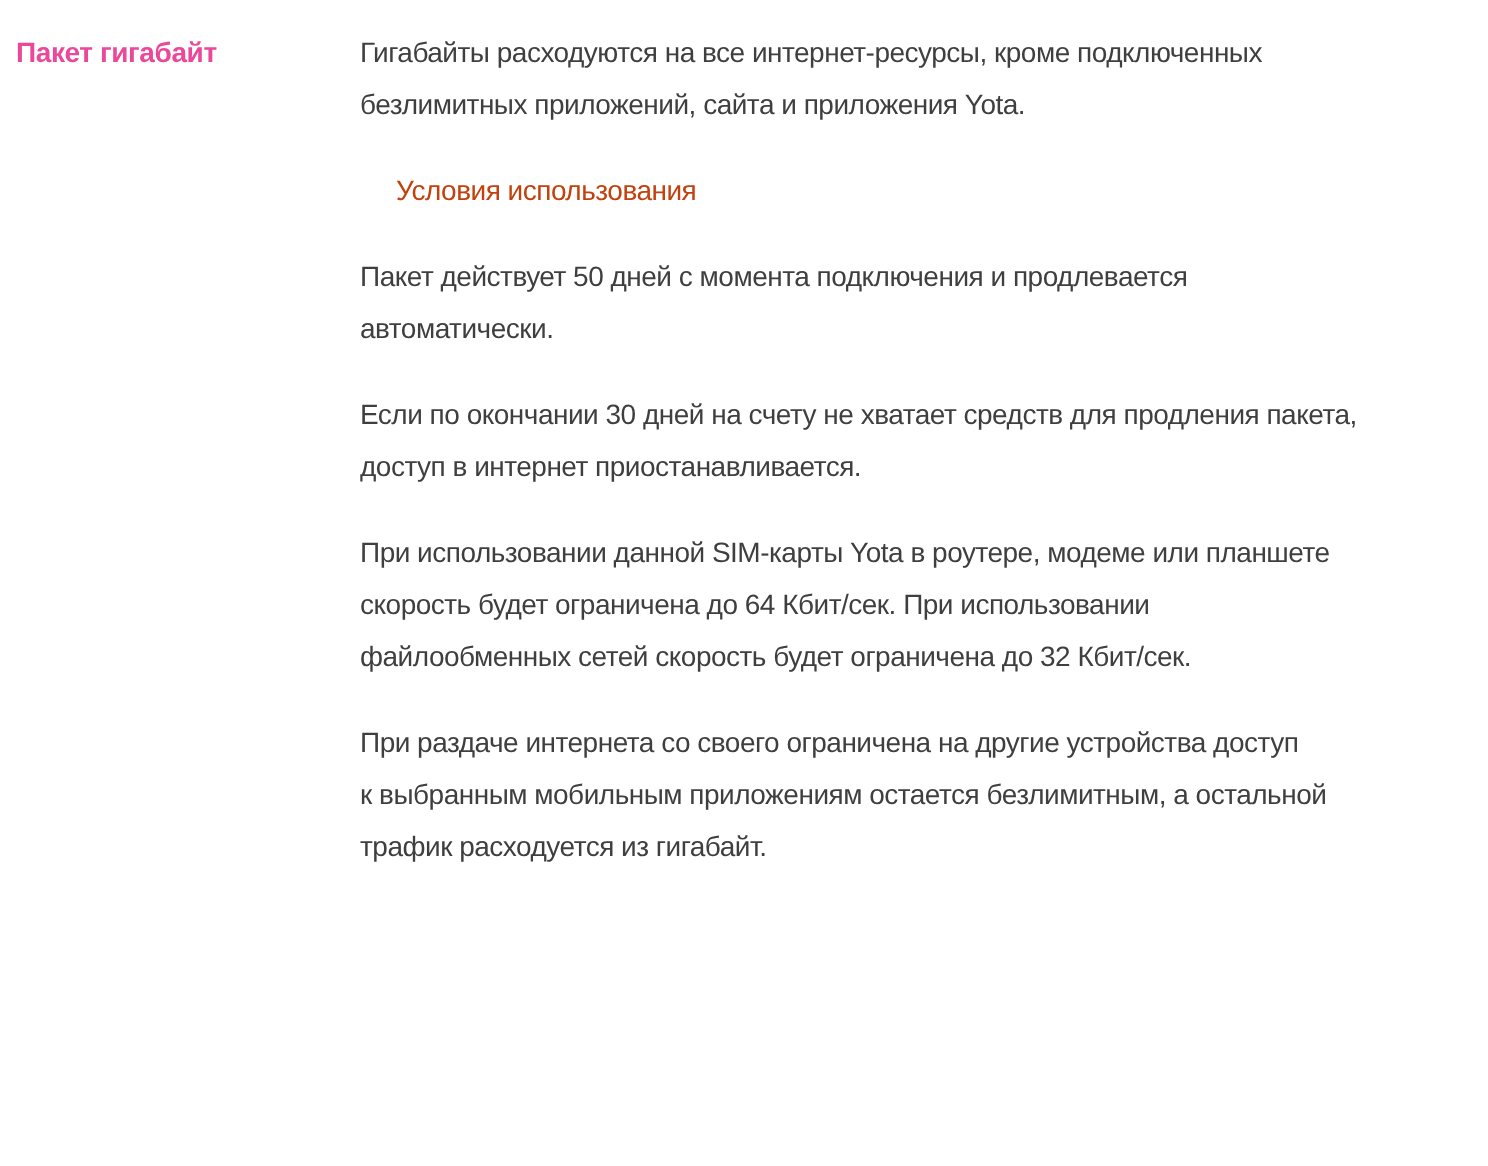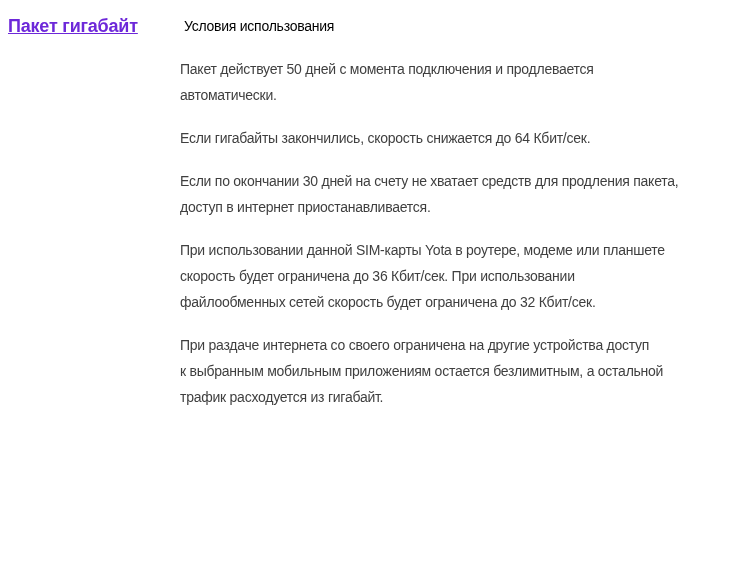--- a/index.html
+++ b/index.html
@@ -17,60 +17,60 @@
   }
   .section-row {
     display: flex;
     align-items: flex-start;
     padding: 13px 8px 0 8px;
     box-sizing: border-box;
   }
   .section-label {
     width: 172px;
     flex: 0 0 172px;
-    font-size: 18px;
+    font-size: 14px;
     font-weight: bold;
-    color: #6d28d9;
+    color: #ec4899;
     line-height: 26px;
     letter-spacing: -0.2px;
-    text-decoration: underline;
   }
   .section-content {
     flex: 1 1 auto;
     max-width: 556px;
   }
   .para {
     margin: 0 0 17px 0;
     font-size: 14px;
     line-height: 26px;
     letter-spacing: -0.25px;
     white-space: pre-line;
     color: #3f3f3f;
   }
   .subheading {
-    margin: 0 0 17px 4px;
+    margin: 0 0 17px 18px;
     font-size: 14px;
     line-height: 26px;
     letter-spacing: -0.25px;
     font-weight: normal;
-    color: #000000;
+    color: #c2410c;
   }
 </style>
 </head>
 <body>
 
 <div class="section-row">
   <div class="section-label">Пакет гигабайт</div>
   <div class="section-content">
+    <p class="para">Гигабайты расходуются на все интернет-ресурсы, кроме подключенных
+безлимитных приложений, сайта и приложения Yota.</p>
     <h3 class="subheading">Условия использования</h3>
     <p class="para">Пакет действует 50 дней с момента подключения и продлевается
 автоматически.</p>
-    <p class="para">Если гигабайты закончились, скорость снижается до 64 Кбит/сек.</p>
     <p class="para">Если по окончании 30 дней на счету не хватает средств для продления пакета,
 доступ в интернет приостанавливается.</p>
     <p class="para">При использовании данной SIM-карты Yota в роутере, модеме или планшете
-скорость будет ограничена до 36 Кбит/сек. При использовании
+скорость будет ограничена до 64 Кбит/сек. При использовании
 файлообменных сетей скорость будет ограничена до 32 Кбит/сек.</p>
     <p class="para">При раздаче интернета со своего ограничена на другие устройства доступ
 к выбранным мобильным приложениям остается безлимитным, а остальной
 трафик расходуется из гигабайт.</p>
   </div>
 </div>
 
 </body></html>

